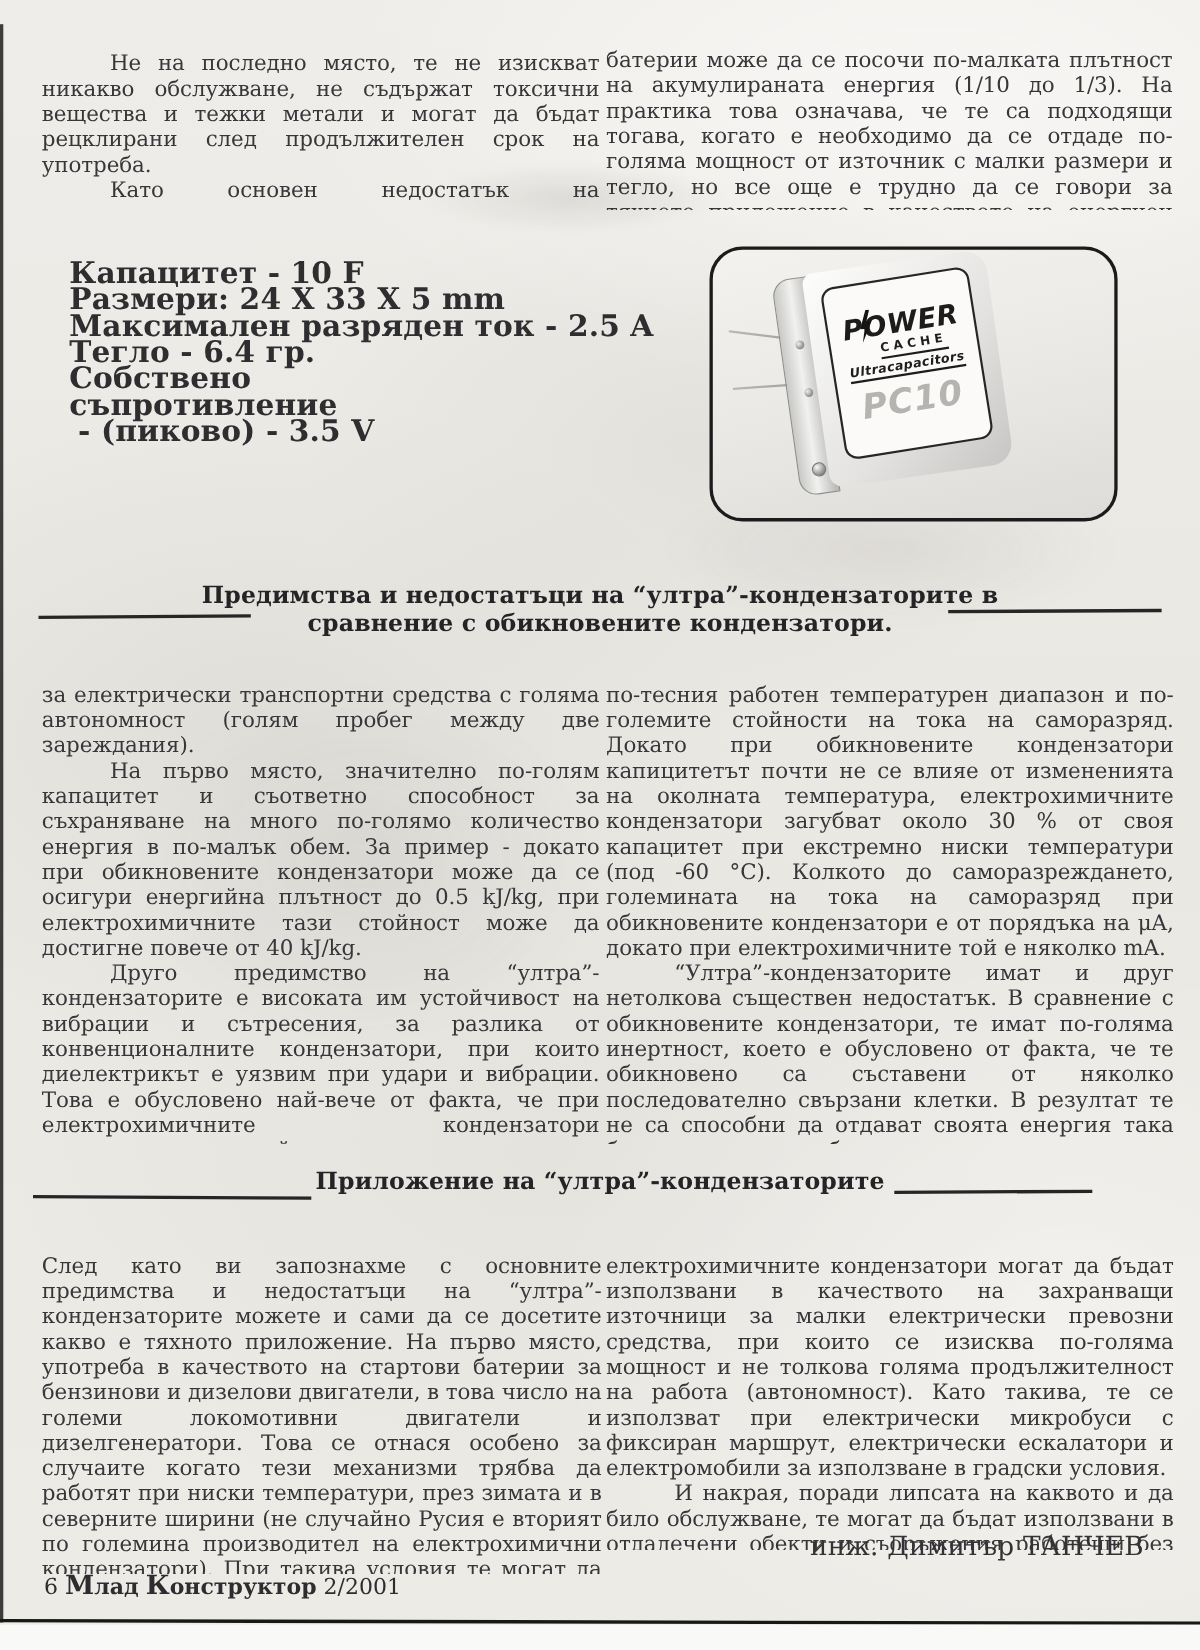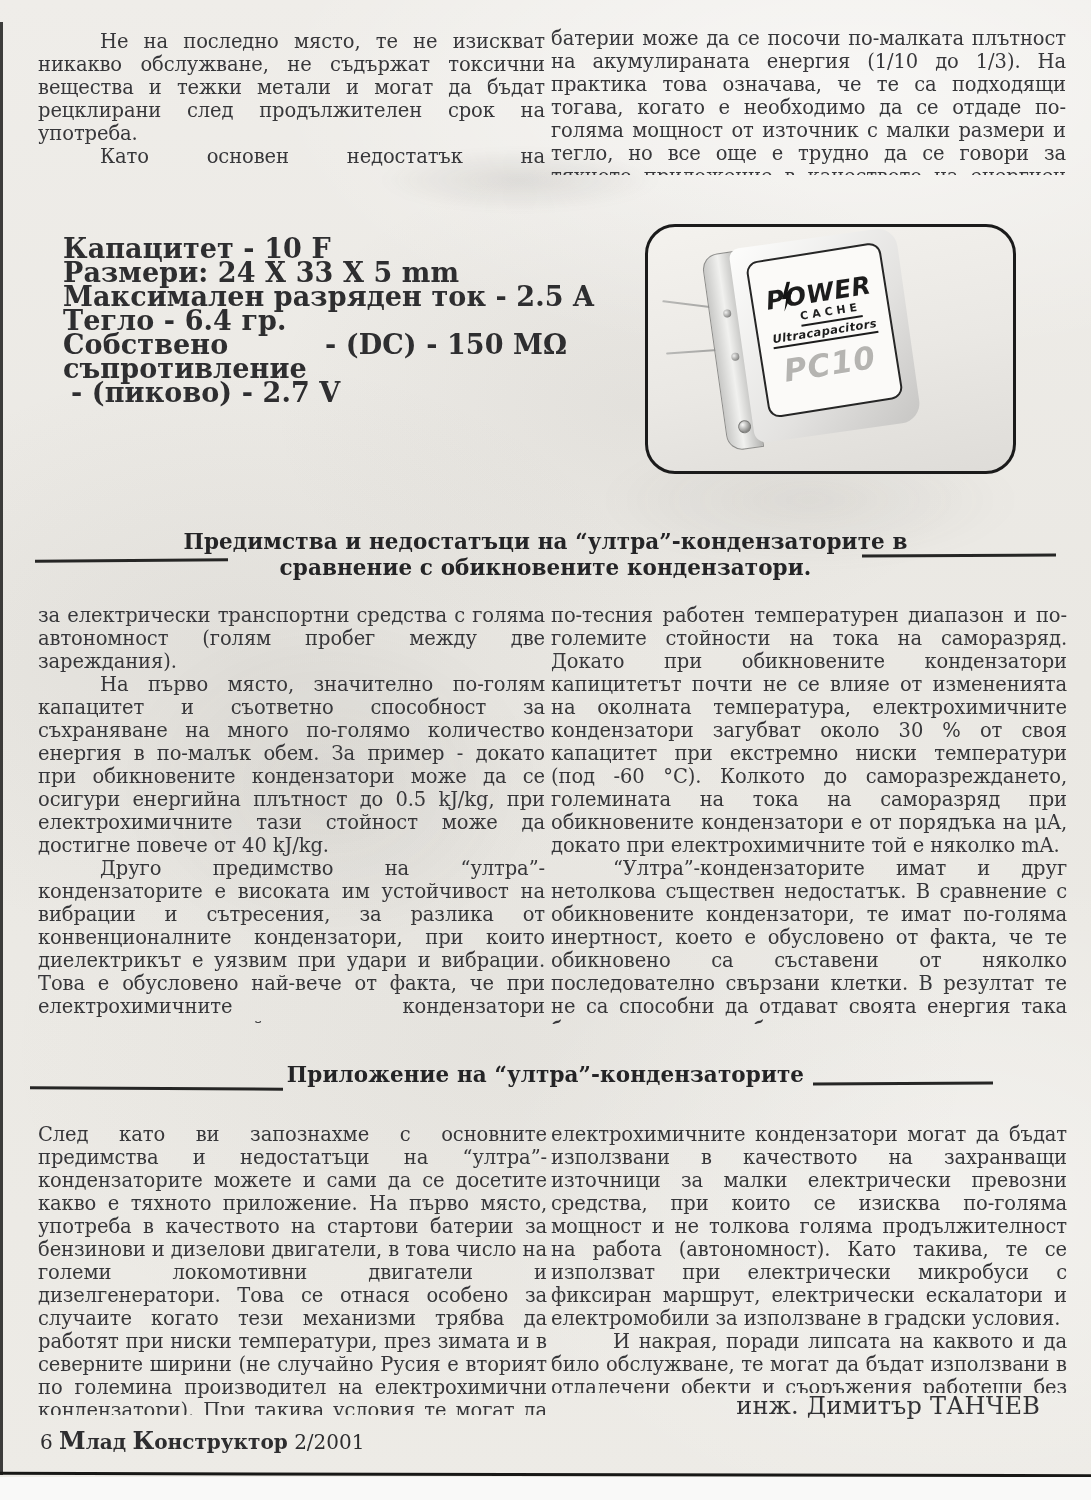--- a/index.html
+++ b/index.html
@@ -21,21 +21,21 @@
   }
   .smudge{position:absolute;pointer-events:none;}
   .smudge.s1{left:380px;top:148px;width:280px;height:64px;background:radial-gradient(closest-side,rgba(92,90,86,0.13),transparent);filter:blur(3px);}
   .smudge.s2{left:120px;top:620px;width:420px;height:330px;background:radial-gradient(closest-side,rgba(92,90,86,0.07),transparent);filter:blur(6px);}
   .smudge.s3{left:600px;top:430px;width:420px;height:140px;background:radial-gradient(closest-side,rgba(92,90,86,0.08),transparent);filter:blur(5px);}
 
   .edge-left{position:absolute;left:0;top:22px;width:3px;height:1453px;background:#1d1d1c;opacity:.85;}
   .edge-bottom{position:absolute;left:0;top:1473px;width:1091px;height:3px;background:#181816;transform:rotate(0.12deg);}
   .below-page{position:absolute;left:0;top:1477px;width:1091px;height:23px;background:#f9f9f8;}
 
-  .col{position:absolute;overflow:hidden;}
+  .col{position:absolute;overflow:hidden;margin-top:16px;}
   .col p{margin:0;font-size:19.5px;line-height:23px;text-align:justify;letter-spacing:-0.1px;}
   .col p.indent{text-indent:62px;}
   .col p.cont{text-align-last:justify;}
 
   .c-top-left{left:38px;top:30px;width:507px;height:145px;}
   .c-top-right{left:551px;top:27px;width:515px;height:148px;}
   .c-mid-left{left:38px;top:604px;width:507px;height:420px;}
   .c-mid-right{left:551px;top:604px;width:516px;height:420px;}
   .c-bot-left{left:38px;top:1123px;width:509px;height:292px;}
   .c-bot-right{left:551px;top:1123px;width:516px;height:270px;}
@@ -136,24 +136,23 @@
     <div class="spec-row">
       <span class="spec-label">Максимален разряден ток - 2.5 A</span>
       <span class="spec-value"></span>
     </div>
     <div class="spec-row">
       <span class="spec-label">Тегло - 6.4 гр.</span>
       <span class="spec-value"></span>
     </div>
     <div class="spec-row two-col">
       <span class="spec-label">Собствено съпротивление</span>
-      <span class="spec-value">- (DC) - 150 MΩ</span>
     </div>
     <div class="spec-row pad">
-      <span class="spec-label">- (пиково) - 2.7 V</span>
+      <span class="spec-label">- (пиково) - 3.5 V</span>
       <span class="spec-value"></span>
     </div>
   </div>
 
   <div class="photo-frame">
     <div class="lead l1"></div>
     <div class="lead l2"></div>
     <div class="device">
       <div class="device-side">
         <div class="pin-dot p1"></div>

